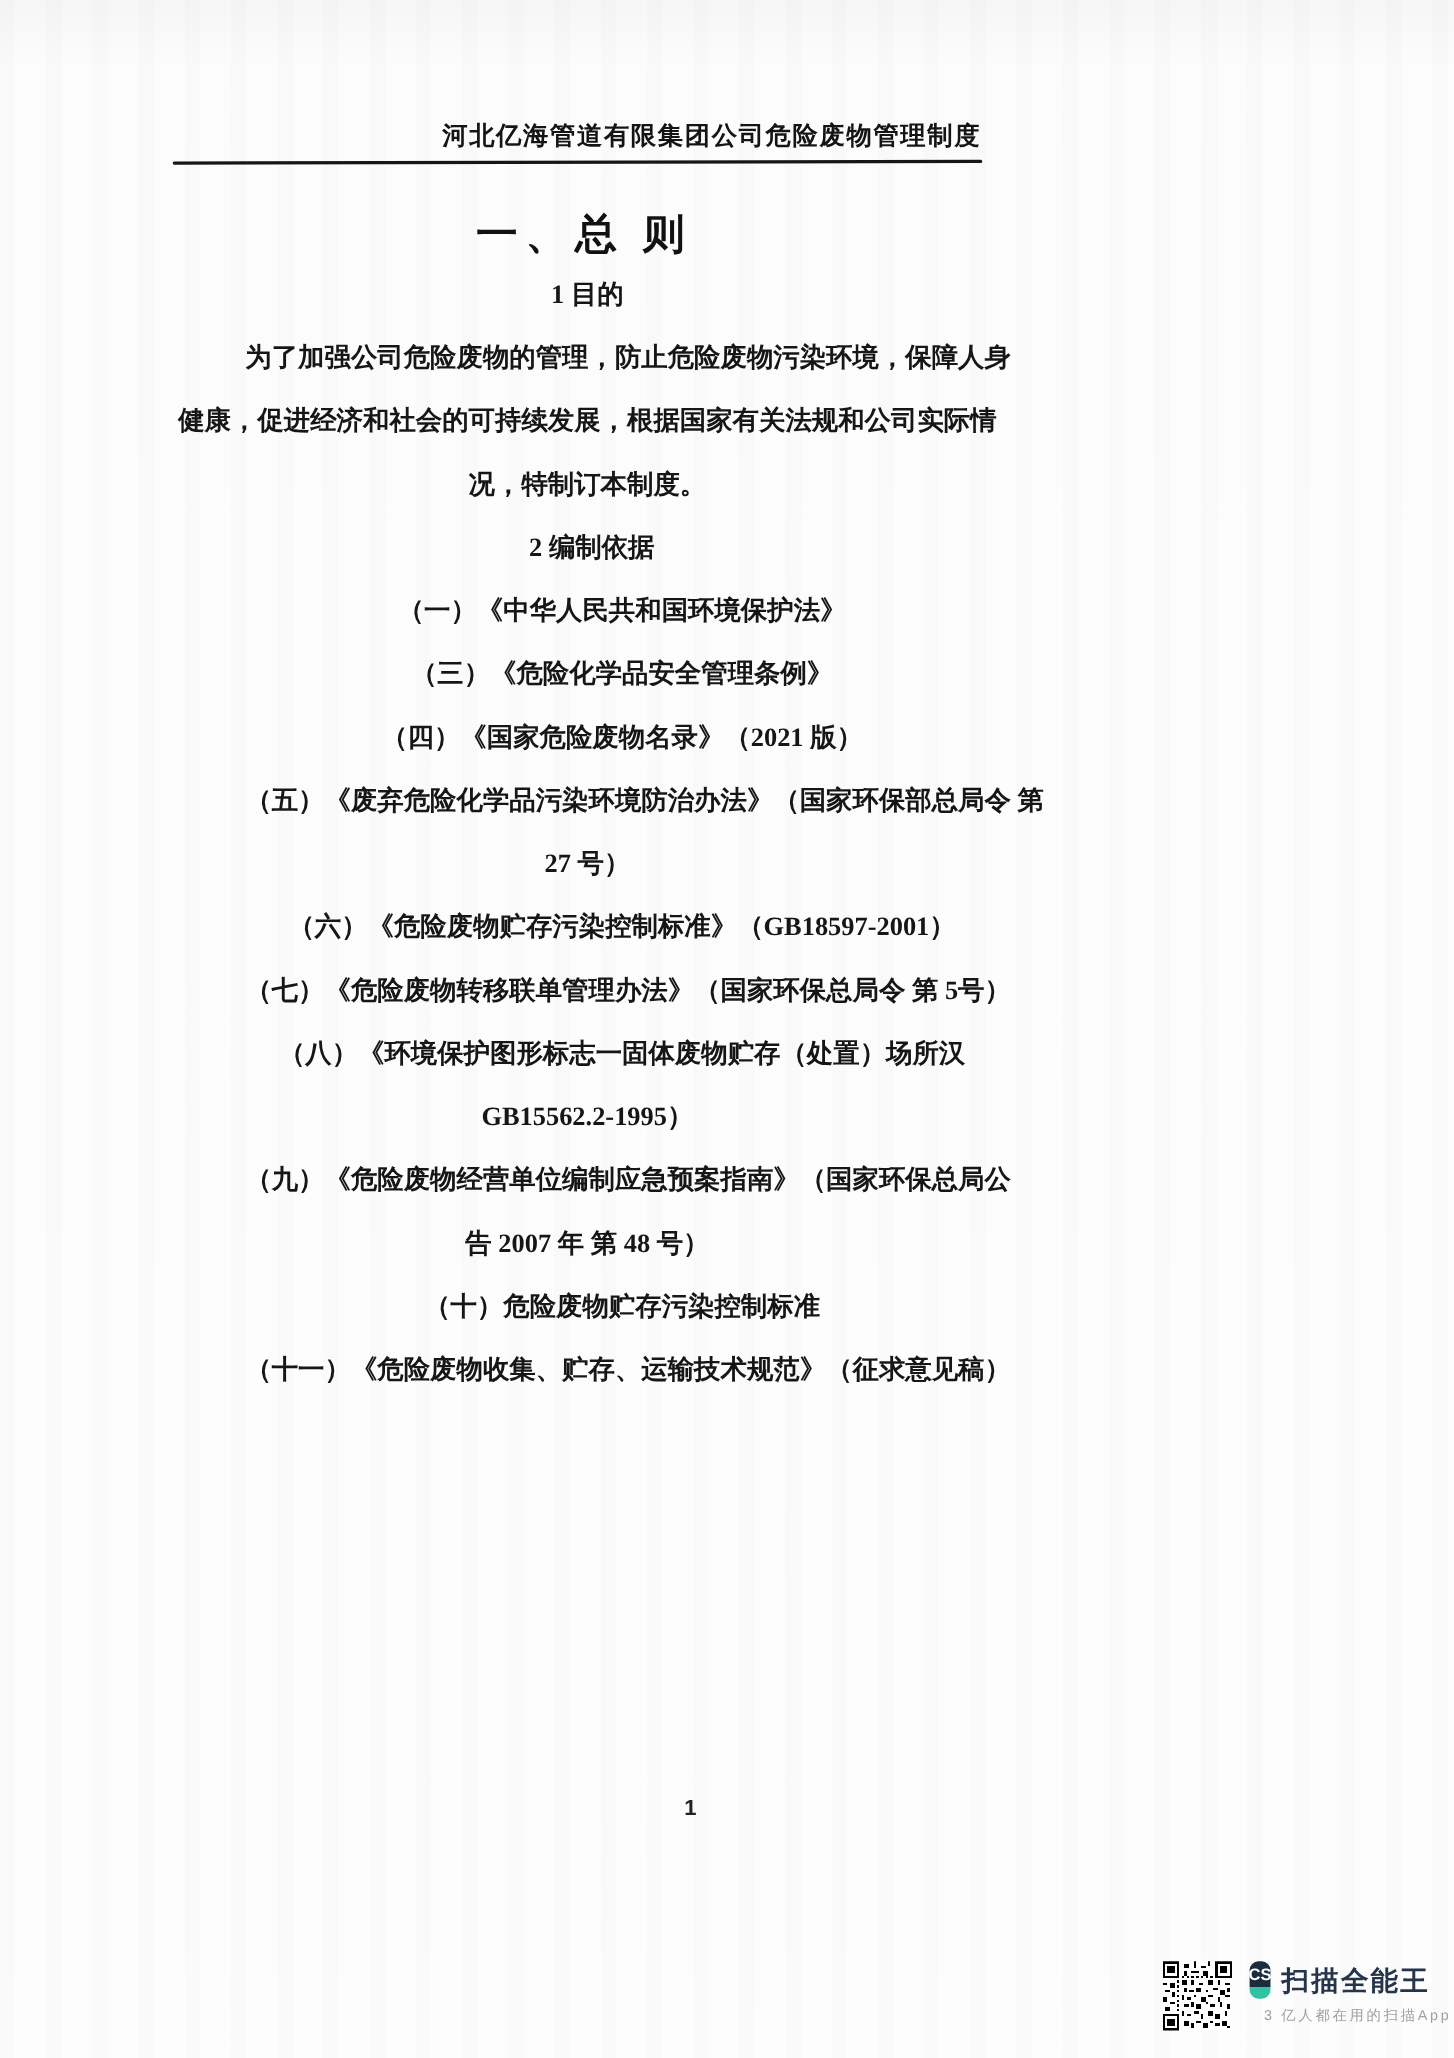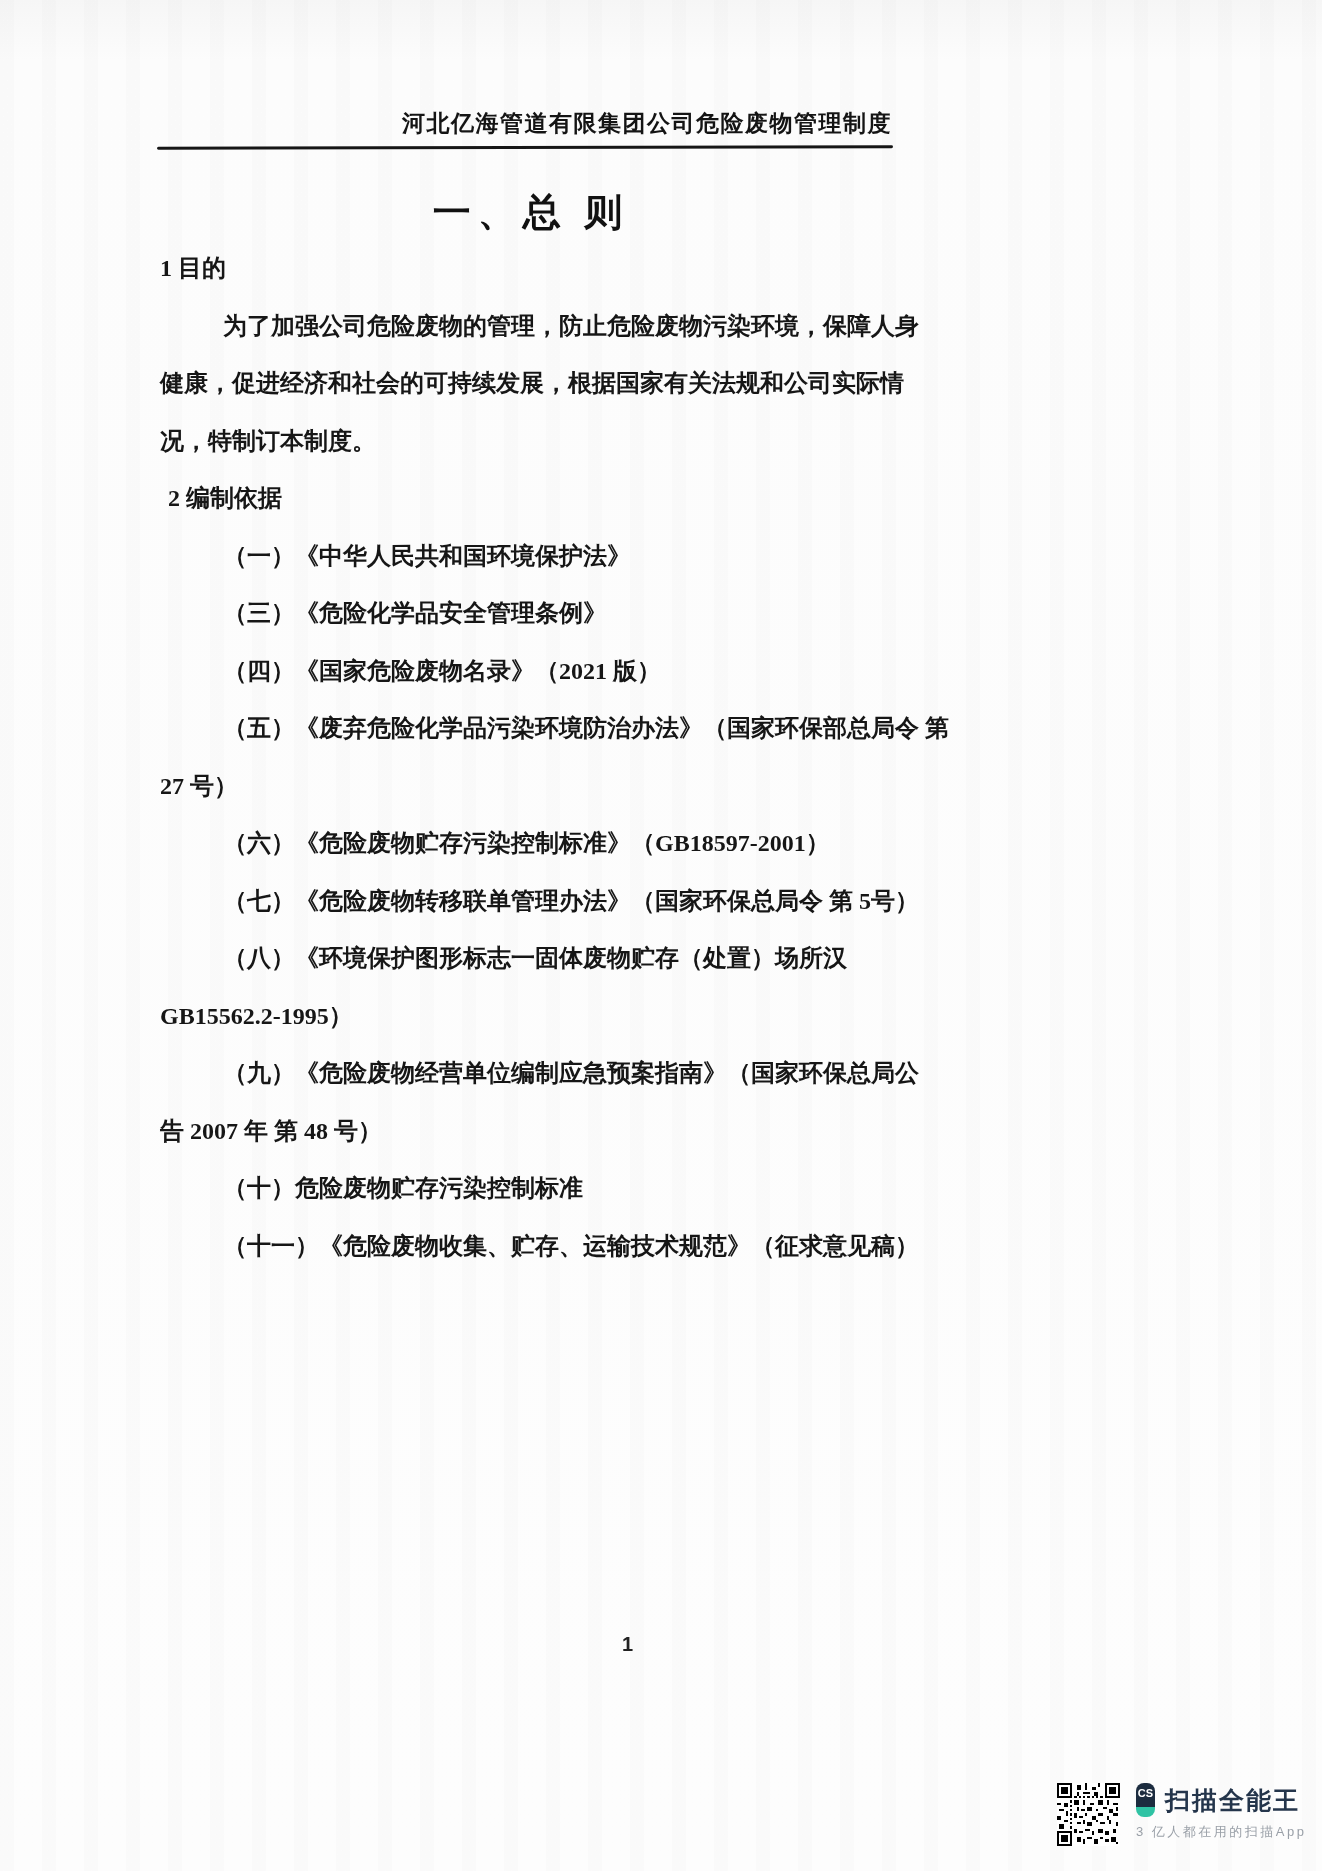--- a/index.html
+++ b/index.html
@@ -29,21 +29,21 @@
   }
 
   .doc-title{
     position:absolute;left:160px;top:187px;width:742px;
     text-align:center;font-size:38px;font-weight:800;
     letter-spacing:7px;color:#111;white-space:nowrap;
   }
 
   .doc-body{
     position:absolute;left:160px;top:240px;width:748px;
-    font-size:24px;line-height:57.5px;font-weight:600;color:#161616;
+    font-size:24px;line-height:57.5px;font-weight:600;color:#161616;text-align:center;
   }
   .line{white-space:pre;}
   .line.indent{padding-left:63px;}
   .line.heading{font-weight:700;}
   .line.heading2{padding-left:8px;font-weight:700;}
 
   .page-number{
     position:absolute;left:622px;top:1633px;
     font-size:20px;font-weight:700;color:#222;
     font-family:"Liberation Sans","DejaVu Sans",sans-serif;
@@ -54,31 +54,31 @@
     position:absolute;left:1057px;top:1783px;
     display:flex;align-items:flex-start;
     font-family:"Liberation Sans","DejaVu Sans",sans-serif;
   }
   .qr{width:63px;height:63px;display:block;}
   .brand{margin-left:16px;}
   .brand-row{display:flex;align-items:center;}
   .cs-badge{
     width:19px;height:34px;border-radius:8px;
     background:linear-gradient(180deg,#1c2c3f 0%,#1c2c3f 70%,#2fc3a4 70%,#2fc3a4 100%);
-    color:#fff;font-weight:800;font-size:11px;
+    color:#fff;font-weight:800;font-size:15px;
     display:flex;align-items:flex-start;justify-content:center;
     padding-top:4px;box-sizing:border-box;
   }
   .app-name{
     margin-left:10px;font-size:25px;font-weight:800;
     color:#24354b;letter-spacing:2px;white-space:nowrap;text-align:center;
   }
   .tagline{
     margin-top:6px;font-size:13px;color:#9aa0a8;
-    letter-spacing:2.5px;white-space:nowrap;
+    letter-spacing:2.5px;white-space:nowrap;margin-left:13px;
   }
 </style>
 </head>
 <body>
 
 <div class="page">
 
   <div class="header-title">河北亿海管道有限集团公司危险废物管理制度</div>
   <div class="header-rule"></div>
 

